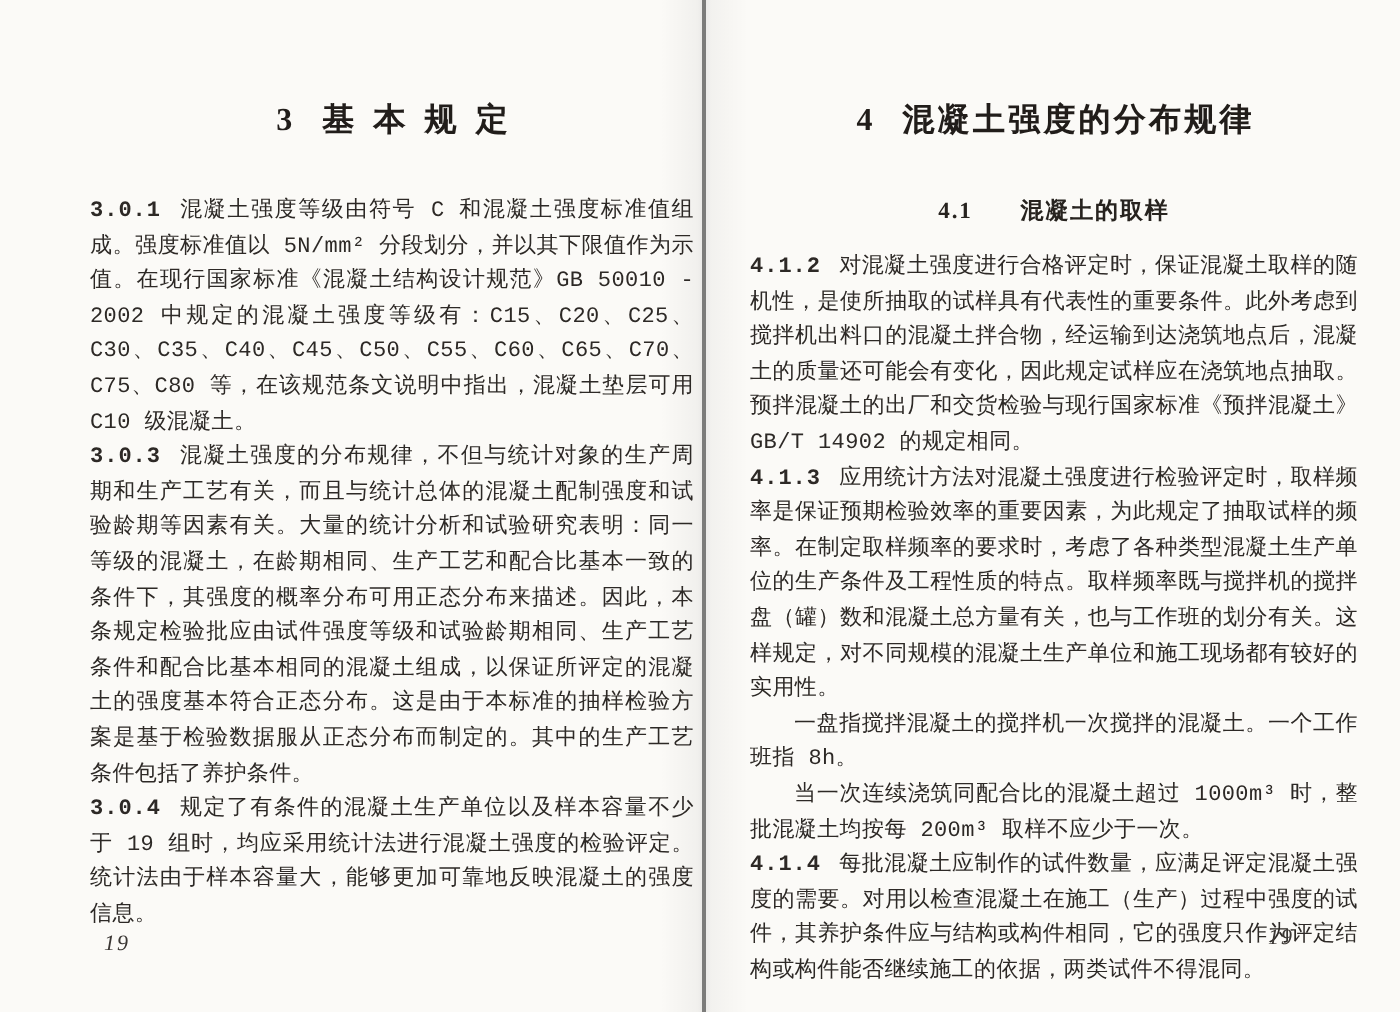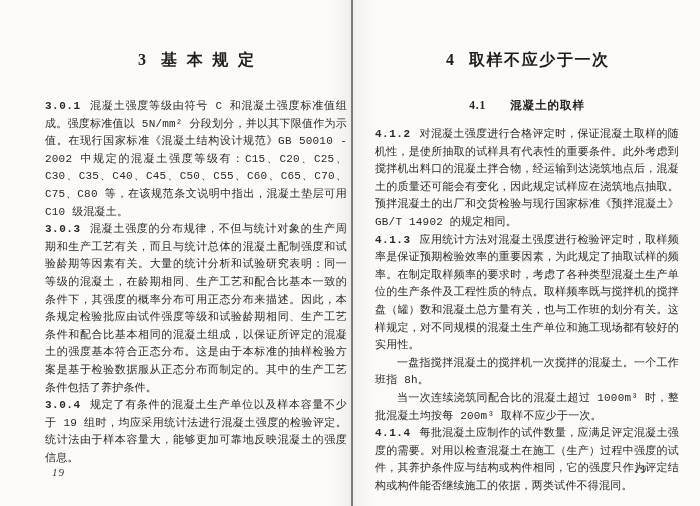--- a/index.html
+++ b/index.html
@@ -75,21 +75,21 @@
     <div class="body-text">
       <p><span class="cnum">3.0.1</span><span>混凝土强度等级由符号 C 和混凝土强度标准值组成。强度标准值以 5N/mm² 分段划分，并以其下限值作为示值。在现行国家标准《混凝土结构设计规范》GB 50010 - 2002 中规定的混凝土强度等级有：C15、C20、C25、C30、C35、C40、C45、C50、C55、C60、C65、C70、C75、C80 等，在该规范条文说明中指出，混凝土垫层可用 C10 级混凝土。</span></p>
       <p><span class="cnum">3.0.3</span><span>混凝土强度的分布规律，不但与统计对象的生产周期和生产工艺有关，而且与统计总体的混凝土配制强度和试验龄期等因素有关。大量的统计分析和试验研究表明：同一等级的混凝土，在龄期相同、生产工艺和配合比基本一致的条件下，其强度的概率分布可用正态分布来描述。因此，本条规定检验批应由试件强度等级和试验龄期相同、生产工艺条件和配合比基本相同的混凝土组成，以保证所评定的混凝土的强度基本符合正态分布。这是由于本标准的抽样检验方案是基于检验数据服从正态分布而制定的。其中的生产工艺条件包括了养护条件。</span></p>
       <p><span class="cnum">3.0.4</span><span>规定了有条件的混凝土生产单位以及样本容量不少于 19 组时，均应采用统计法进行混凝土强度的检验评定。统计法由于样本容量大，能够更加可靠地反映混凝土的强度信息。</span></p>
     </div>
   </div>
   <div class="pageno pageno-left">19</div>
 
   <div class="page page-right">
     <h1 class="chapter-title">
-      <span class="tnum">4</span><span class="ttext">取样不应少于一次</span>
+      <span class="tnum">4</span><span class="ttext">混凝土强度的分布规律</span>
     </h1>
     <h2 class="section-subtitle">
       <span class="snum">4.1</span><span>混凝土的取样</span>
     </h2>
     <div class="body-text">
       <p><span class="cnum">4.1.2</span><span>对混凝土强度进行合格评定时，保证混凝土取样的随机性，是使所抽取的试样具有代表性的重要条件。此外考虑到搅拌机出料口的混凝土拌合物，经运输到达浇筑地点后，混凝土的质量还可能会有变化，因此规定试样应在浇筑地点抽取。预拌混凝土的出厂和交货检验与现行国家标准《预拌混凝土》GB/T 14902 的规定相同。</span></p>
       <p><span class="cnum">4.1.3</span><span>应用统计方法对混凝土强度进行检验评定时，取样频率是保证预期检验效率的重要因素，为此规定了抽取试样的频率。在制定取样频率的要求时，考虑了各种类型混凝土生产单位的生产条件及工程性质的特点。取样频率既与搅拌机的搅拌盘（罐）数和混凝土总方量有关，也与工作班的划分有关。这样规定，对不同规模的混凝土生产单位和施工现场都有较好的实用性。</span></p>
       <p class="indent"><span>一盘指搅拌混凝土的搅拌机一次搅拌的混凝土。一个工作班指 8h。</span></p>
       <p class="indent"><span>当一次连续浇筑同配合比的混凝土超过 1000m³ 时，整批混凝土均按每 200m³ 取样不应少于一次。</span></p>
       <p><span class="cnum">4.1.4</span><span>每批混凝土应制作的试件数量，应满足评定混凝土强度的需要。对用以检查混凝土在施工（生产）过程中强度的试件，其养护条件应与结构或构件相同，它的强度只作为评定结构或构件能否继续施工的依据，两类试件不得混同。</span></p>

